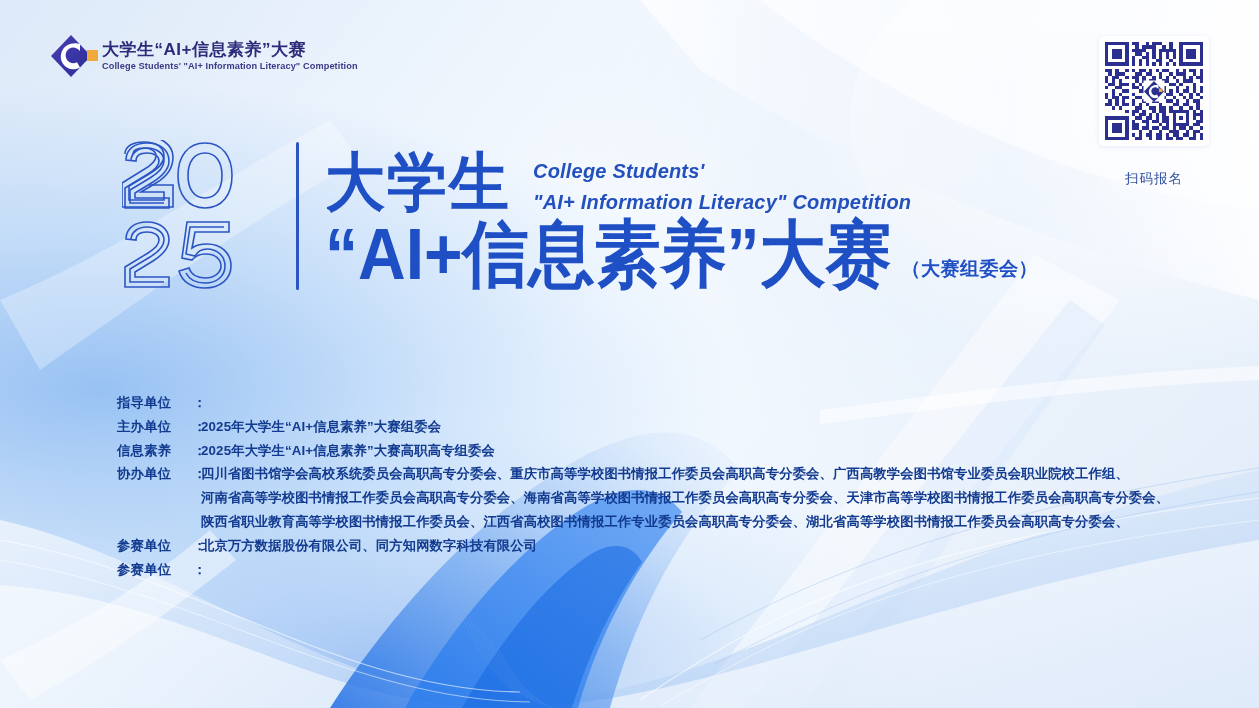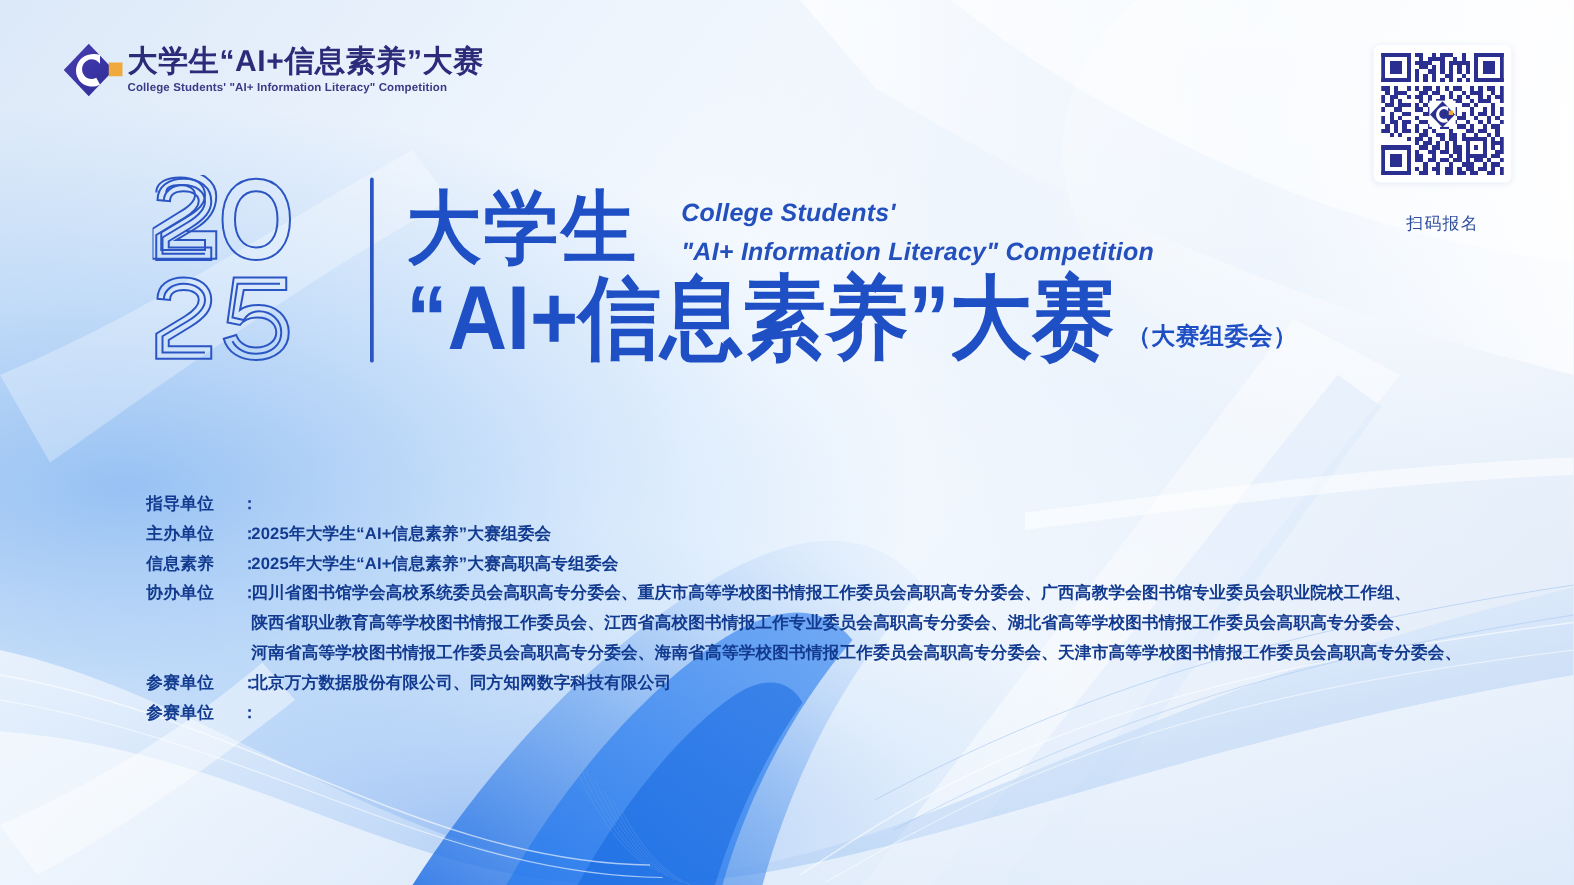--- a/index.html
+++ b/index.html
@@ -28,21 +28,21 @@
     position:absolute; left:50px; top:34px;
     display:flex; align-items:center; gap:10px;
   }
   .logo-mark { position:relative; width:42px; height:44px; flex:none; }
   .logo-sq {
     position:absolute; right:-6px; top:16px;
     width:11px; height:11px; background:#f0a93c;
   }
   .logo-words { display:flex; flex-direction:column; gap:1px; }
   .logo-cn {
-    font-size:24px; font-weight:bold; color:#2c2b7a;
+    font-size:17px; font-weight:bold; color:#2c2b7a;
     letter-spacing:.5px; white-space:nowrap; line-height:1.15;
   }
   .logo-en {
     font-size:9.2px; font-weight:bold; color:#3a3a85;
     letter-spacing:.1px; white-space:nowrap; line-height:1.15;
   }
 
   
   .qr-block {
     position:absolute; right:50px; top:36px;
@@ -79,21 +79,21 @@
   .line1 { display:flex; align-items:flex-start; gap:22px; }
   .cn-big {
     font-size:60px; font-weight:bold; color:#1f4fc4;
     line-height:1.02; letter-spacing:2px; white-space:nowrap;
     font-family:"Liberation Sans","DejaVu Sans",sans-serif;
     transform:scaleY(1.06); transform-origin:top left;
   }
   .en-stack { padding-top:6px; }
   .en1, .en2 {
     color:#2350bd; font-weight:bold; white-space:nowrap;
-    font-style:italic; letter-spacing:.2px;margin-left:12px;
+    font-style:italic; letter-spacing:.2px;
   }
   .en1 { font-size:20px; line-height:1.55; }
   .en2 { font-size:20px; line-height:1.55; }
 
   .line2 { display:flex; align-items:flex-end; margin-top:6px; }
   .cn-big2 {
     font-size:66px; font-weight:bold; color:#1f4fc4;
     line-height:1.0; letter-spacing:0px; white-space:nowrap;
     transform:scaleY(1.1); transform-origin:bottom left;
   }
@@ -553,24 +553,24 @@
       <span class="org-colon">：</span>
       <span class="org-value">2025年大学生“AI+信息素养”大赛高职高专组委会</span>
     </div>
 
     <div class="org-row">
       <span class="org-label">协办单位</span>
       <span class="org-colon">：</span>
       <span class="org-value">四川省图书馆学会高校系统委员会高职高专分委会、重庆市高等学校图书情报工作委员会高职高专分委会、广西高教学会图书馆专业委员会职业院校工作组、</span>
     </div>
     <div class="org-row org-cont">
+      <span class="org-value">河南省高等学校图书情报工作委员会高职高专分委会、海南省高等学校图书情报工作委员会高职高专分委会、天津市高等学校图书情报工作委员会高职高专分委会、</span>
+    </div>
+    <div class="org-row org-cont">
       <span class="org-value">陕西省职业教育高等学校图书情报工作委员会、江西省高校图书情报工作专业委员会高职高专分委会、湖北省高等学校图书情报工作委员会高职高专分委会、</span>
-    </div>
-    <div class="org-row org-cont">
-      <span class="org-value">河南省高等学校图书情报工作委员会高职高专分委会、海南省高等学校图书情报工作委员会高职高专分委会、天津市高等学校图书情报工作委员会高职高专分委会、</span>
     </div>
 
     <div class="org-row">
       <span class="org-label">参赛单位</span>
       <span class="org-colon">：</span>
       <span class="org-value">北京万方数据股份有限公司、同方知网数字科技有限公司</span>
     </div>
 
     <div class="org-row">
       <span class="org-label">参赛单位</span>

